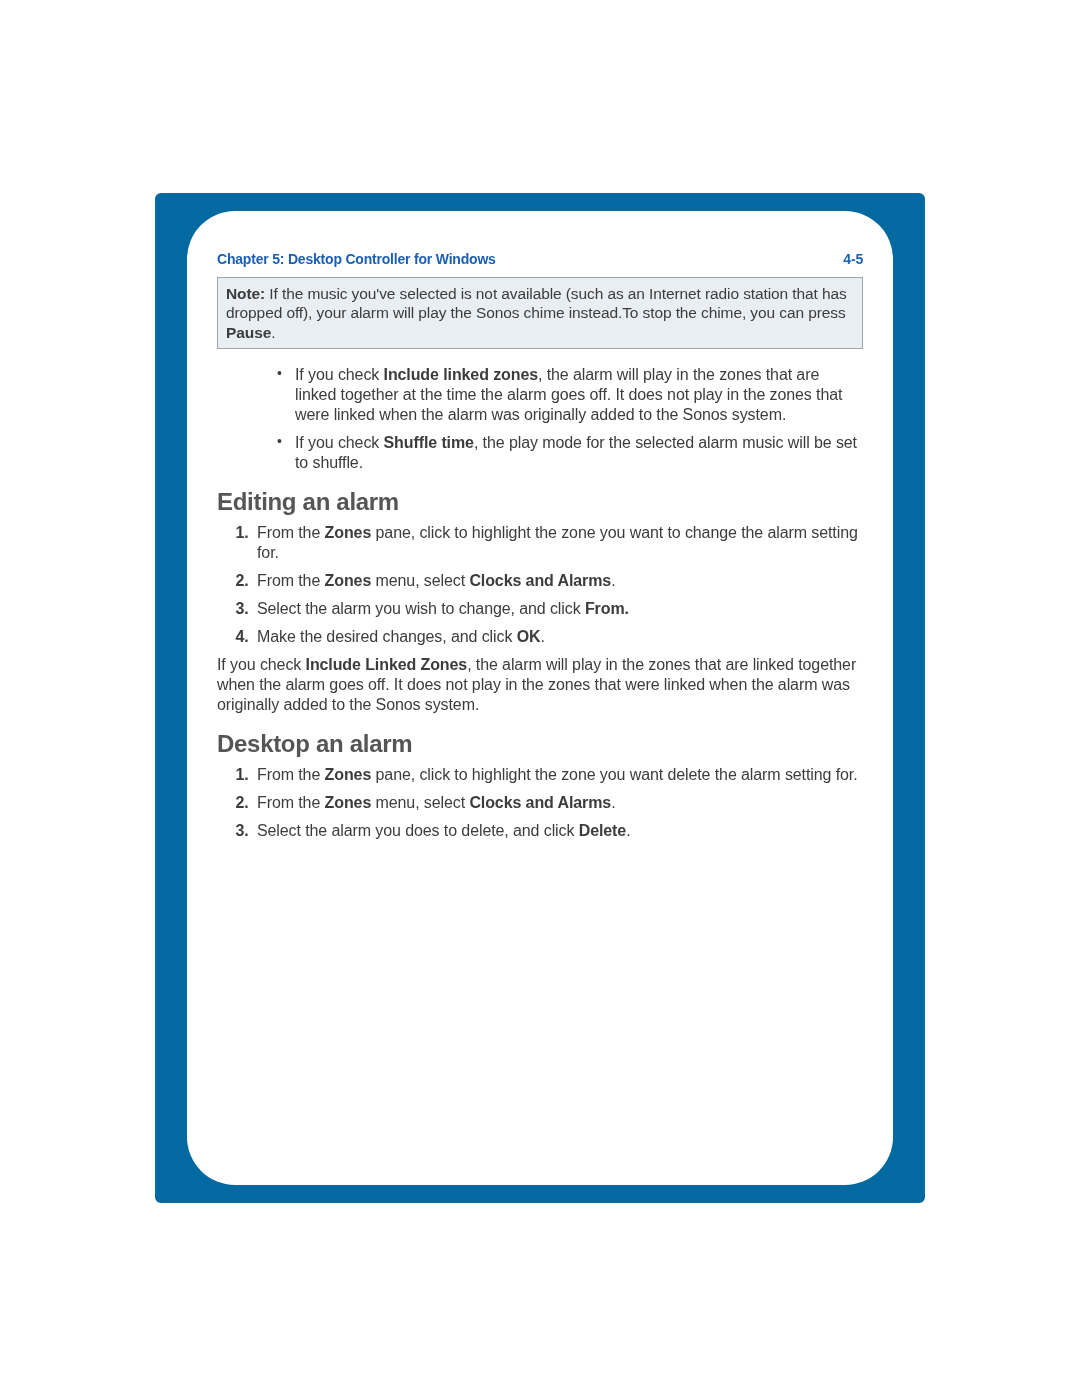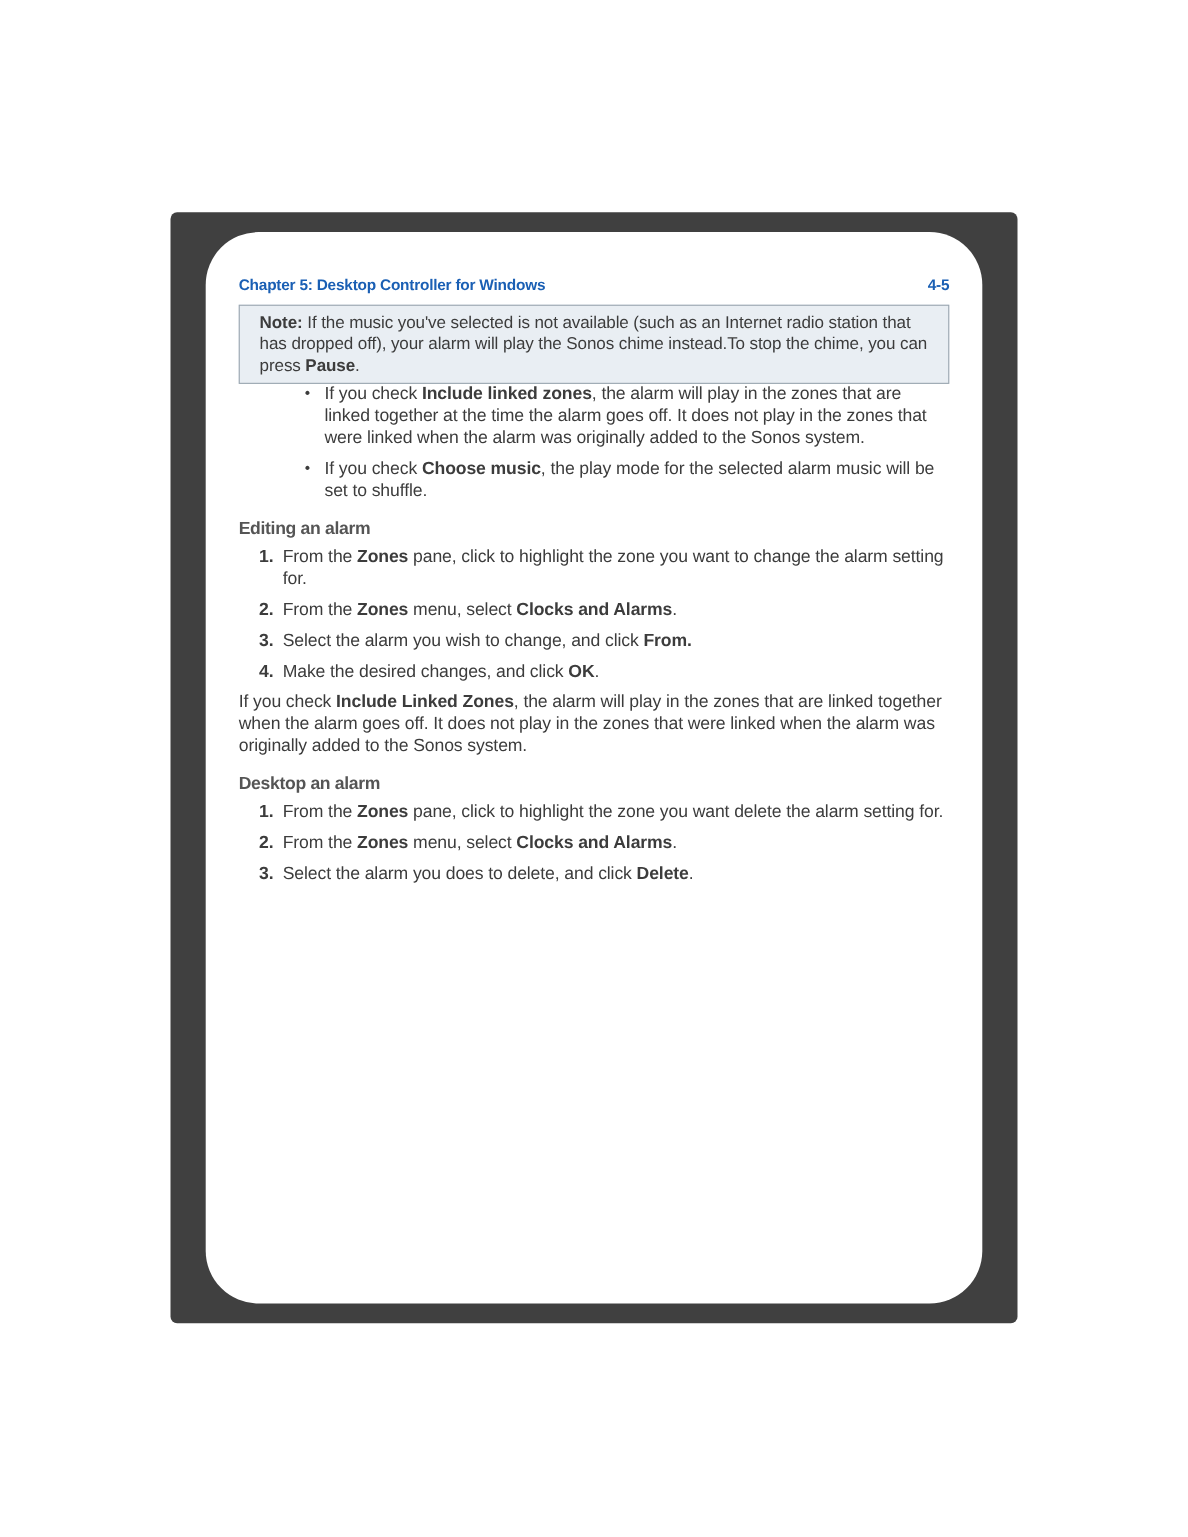--- a/index.html
+++ b/index.html
@@ -14,21 +14,21 @@
     height: 1397px;
     position: relative;
     background: #ffffff;
   }
   .frame {
     position: absolute;
     left: 155px;
     top: 193px;
     width: 770px;
     height: 1010px;
-    background: #404040;
+    background: #0369a1;
     border-radius: 6px;
   }
   .page {
     position: absolute;
     left: 32px;
     top: 18px;
     right: 32px;
     bottom: 18px;
     background: #ffffff;
     border-radius: 48px;
@@ -57,22 +57,22 @@
   ol.numbered > li {
     padding-left: 4px;
     margin-bottom: 8px;
   }
   ol.numbered > li::marker {
     font-weight: 700;
   }
   .note {
     border: 1px solid #9aa6b0;
     background: #e9eef3;
-    padding: 6px 18px;
-    margin: 6px 0 0 0;
+    padding: 6px 8px;
+    margin: 6px 0 16px 0;
     font-size: 15.5px;
     line-height: 1.25;
   }
   ul.bullets {
     list-style: none;
     padding-left: 60px;
     margin: 0 0 10px 0;
   }
   ul.bullets > li {
     position: relative;
@@ -82,21 +82,21 @@
   ul.bullets > li::before {
     content: "•";
     position: absolute;
     left: 0;
     top: 0;
     font-size: 14px;
   }
   h2.section {
     color: #555;
     font-weight: 700;
-    font-size: 16px;
+    font-size: 24px;
     margin: 14px 0 6px 0;
     letter-spacing: -0.3px;
   }
   p.para {
     margin: 0 0 10px 0;
   }
   b { font-weight: 700; }
 </style>
 </head>
 <body>
@@ -116,21 +116,21 @@
         <div class="note">
           <b>Note:</b>
           <span>If the music you've selected is not available (such as an Internet radio station that has dropped off), your alarm will play the Sonos chime instead.To stop the chime, you can press </span><b>Pause</b><span>.</span>
         </div>
 
         <ul class="bullets">
           <li>
             <span>If you check </span><b>Include linked zones</b><span>, the alarm will play in the zones that are linked together at the time the alarm goes off. It does not play in the zones that were linked when the alarm was originally added to the Sonos system.</span>
           </li>
           <li>
-            <span>If you check </span><b>Choose music</b><span>, the play mode for the selected alarm music will be set to shuffle.</span>
+            <span>If you check </span><b>Shuffle time</b><span>, the play mode for the selected alarm music will be set to shuffle.</span>
           </li>
         </ul>
 
         <h2 class="section">Editing an alarm</h2>
         <ol class="numbered">
           <li>
             <span>From the </span><b>Zones</b><span> pane, click to highlight the zone you want to change the alarm setting for.</span>
           </li>
           <li>
             <span>From the </span><b>Zones</b><span> menu, select </span><b>Clocks and Alarms</b><span>.</span>

